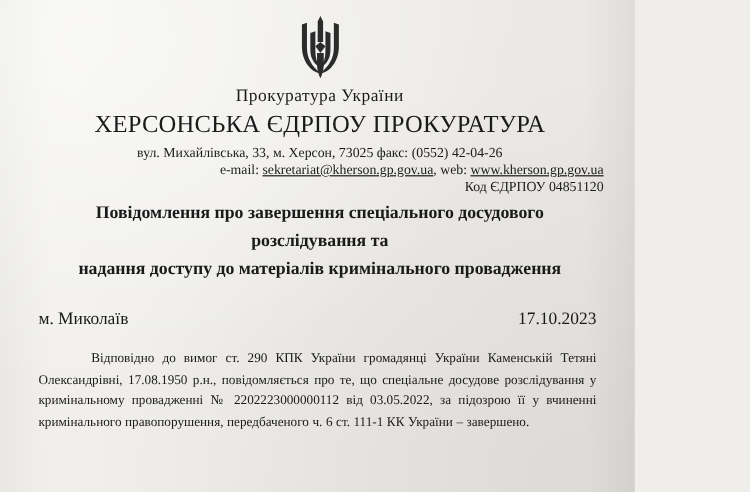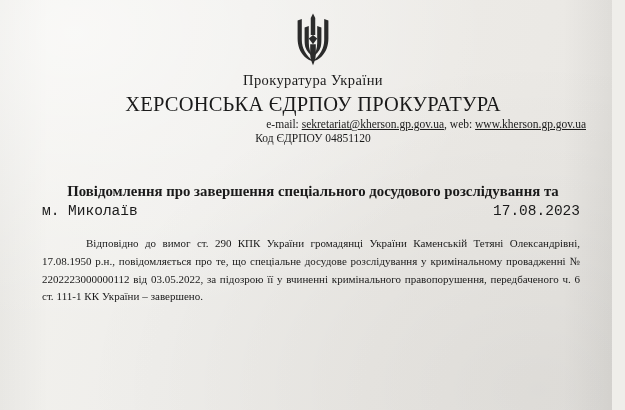--- a/index.html
+++ b/index.html
@@ -9,25 +9,25 @@
   body {
     width: 625px;
     height: 410px;
     background: #efeeea;
     font-family: "Liberation Serif", serif;
     color: #1a1a1a;
     overflow: hidden;
   }
   .page {
     position: relative;
-    width: 612px;
+    width: 529px;
     height: 410px;
     background: linear-gradient(105deg, #f3f2ee 0%, #efeeeb 35%, #eceae6 65%, #e9e7e3 100%);
     box-sizing: border-box;
-    padding: 8px 26px 0 40px;
+    padding: 8px 26px 0 30px;
   }
   
   .page:before {
     content: "";
     position: absolute;
     left: 0; top: 0; right: 0; bottom: 0;
     background:
       radial-gradient(ellipse at 12% 8%, rgba(255,255,255,0.55), rgba(255,255,255,0) 55%),
       radial-gradient(ellipse at 88% 95%, rgba(0,0,0,0.055), rgba(0,0,0,0) 60%),
       linear-gradient(to right, rgba(0,0,0,0.04), rgba(0,0,0,0) 8%, rgba(0,0,0,0) 92%, rgba(0,0,0,0.05));
@@ -71,46 +71,46 @@
   }
   .email-line {
     text-align: right;
     font-size: 11.5px;
     margin-top: 2px;
   }
   .email-line .underline {
     text-decoration: underline;
   }
   .code-line {
-    text-align: center;
+    text-align: right;
     font-size: 11.5px;
     margin-top: 2px;
   }
 
   
   .doc-title {
-    margin-top: 36px;
+    margin-top: 5px;
     text-align: center;
     font-size: 14.8px;
     font-weight: bold;
     line-height: 1.55;
     padding: 0 8px;
   }
   .doc-title .l2 {
     display: block;
   }
 
   
   .meta-row {
     display: flex;
     justify-content: space-between;
     align-items: flex-end;
+    margin-top: 22px;
     font-size: 14.5px;
     padding: 0 6px 0 2px;
-    font-family: Liberation Mono, monospace;
   }
 
   
   .body-text {
     margin-top: 16px;
     font-size: 11px;
     line-height: 1.62;
     text-align: justify;
     text-indent: 44px;
     padding: 0 6px 0 2px;
@@ -136,34 +136,36 @@
             <path d="M26 46 L34 46 L34 60 C34 66 32 72 30 76 C28 72 26 66 26 60 Z"></path>
           </g>
         </svg>
       </span>
     </div>
 
     <div class="org-line">Прокуратура України</div>
 
     <div class="org-title">ХЕРСОНСЬКА ЄДРПОУ ПРОКУРАТУРА</div>
 
+    <div class="addr-line">вул. Михайлівська, 33, м. Херсон, 73025 факс: (0552) 42-04-26</div>
 
     <div class="email-line">
       <span>e-mail:</span>
       <span class="underline">sekretariat@kherson.gp.gov.ua</span><span>, web:</span>
       <span class="underline">www.kherson.gp.gov.ua</span>
     </div>
 
     <div class="code-line">Код ЄДРПОУ 04851120</div>
 
     <div class="doc-title">
       <span class="l1">Повідомлення про завершення спеціального досудового розслідування та</span>
+      <span class="l2">надання доступу до матеріалів кримінального провадження</span>
     </div>
 
     <div class="meta-row">
       <span>м. Миколаїв</span>
-      <span>17.08.2023</span>
+      <span>17.10.2023</span>
     </div>
 
     <div class="body-text">Відповідно до вимог ст. 290 КПК України громадянці України Каменській Тетяні Олександрівні, 17.08.1950 р.н., повідомляється про те, що спеціальне досудове розслідування у кримінальному провадженні № 2202223000000112 від 03.05.2022, за підозрою її у вчиненні кримінального правопорушення, передбаченого ч. 6 ст. 111-1 КК України – завершено.</div>
 
   </div>
 </div>
 
 </body></html>

